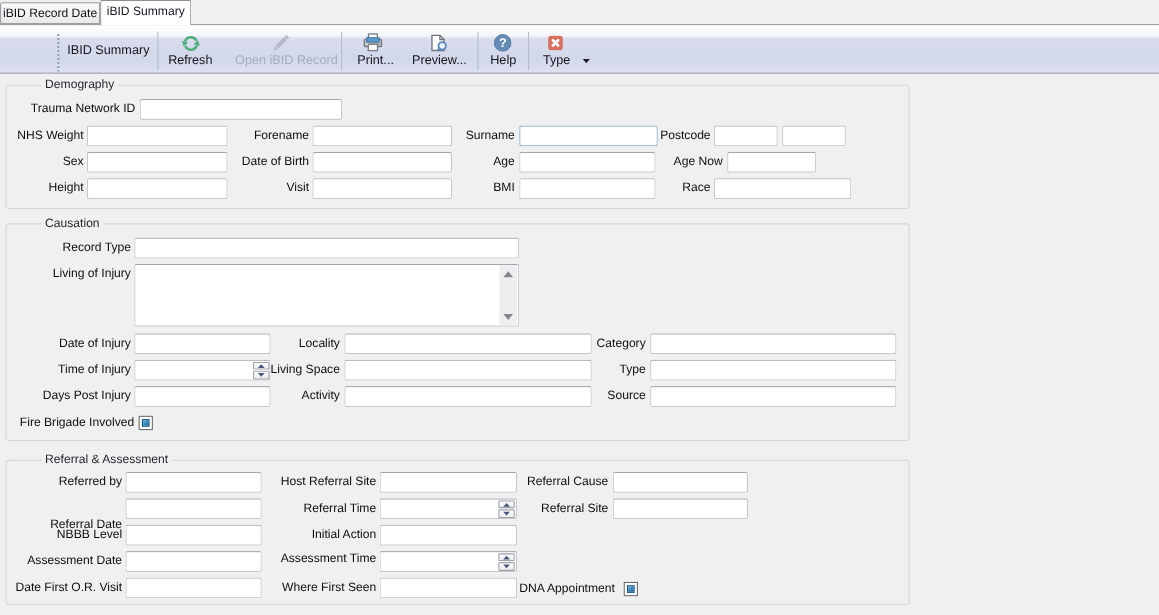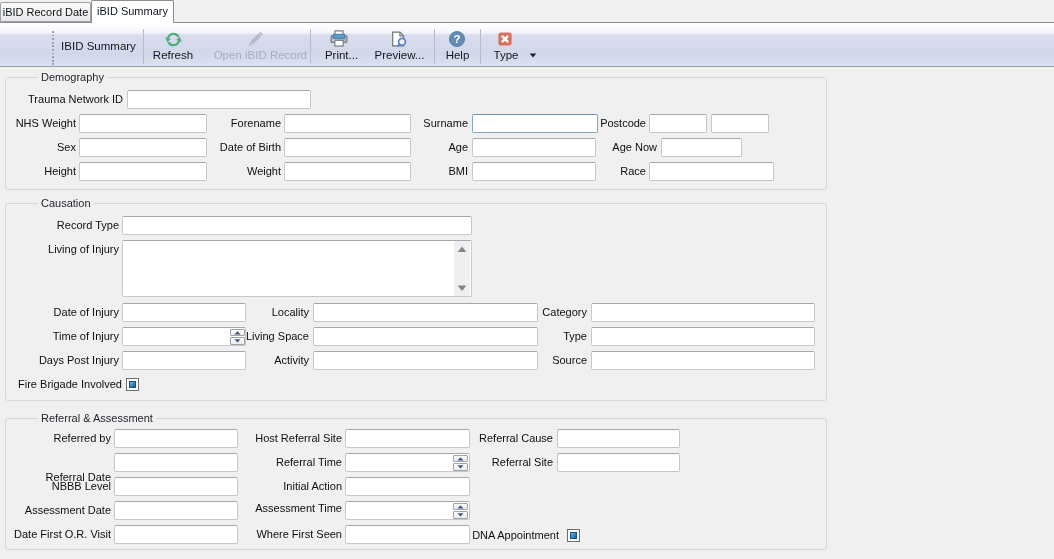--- a/index.html
+++ b/index.html
@@ -136,21 +136,21 @@
 <div class="lb" style="left:0;top:90px;width:123px;line-height:19px">Trauma Network ID</div>
 <div class="lb" style="left:0;top:114px;width:76px;line-height:19px">NHS Weight</div>
 <div class="lb" style="left:0;top:114px;width:281px;line-height:19px">Forename</div>
 <div class="lb" style="left:0;top:114px;width:468px;line-height:19px">Surname</div>
 <div class="lb" style="left:0;top:114px;width:646px;line-height:19px">Postcode</div>
 <div class="lb" style="left:0;top:138px;width:76px;line-height:19px">Sex</div>
 <div class="lb" style="left:0;top:138px;width:281px;line-height:19px">Date of Birth</div>
 <div class="lb" style="left:0;top:138px;width:468px;line-height:19px">Age</div>
 <div class="lb" style="left:0;top:138px;width:657px;line-height:19px">Age Now</div>
 <div class="lb" style="left:0;top:162px;width:76px;line-height:19px">Height</div>
-<div class="lb" style="left:0;top:162px;width:281px;line-height:19px">Weight</div>
+<div class="lb" style="left:0;top:162px;width:281px;line-height:19px">Visit</div>
 <div class="lb" style="left:0;top:162px;width:468px;line-height:19px">BMI</div>
 <div class="lb" style="left:0;top:162px;width:646px;line-height:19px">Race</div>
 <div class="lb" style="left:0;top:216px;width:119px;line-height:19px">Record Type</div>
 <div class="lb" style="left:0;top:240px;width:119px;line-height:19px">Living of Injury</div>
 <div class="lb" style="left:0;top:303px;width:119px;line-height:19px">Date of Injury</div>
 <div class="lb" style="left:0;top:303px;width:309px;line-height:19px">Locality</div>
 <div class="lb" style="left:0;top:303px;width:587px;line-height:19px">Category</div>
 <div class="lb" style="left:0;top:327px;width:119px;line-height:19px">Time of Injury</div>
 <div class="lb" style="left:0;top:327px;width:309px;line-height:19px">Living Space</div>
 <div class="lb" style="left:0;top:327px;width:587px;line-height:19px">Type</div>

